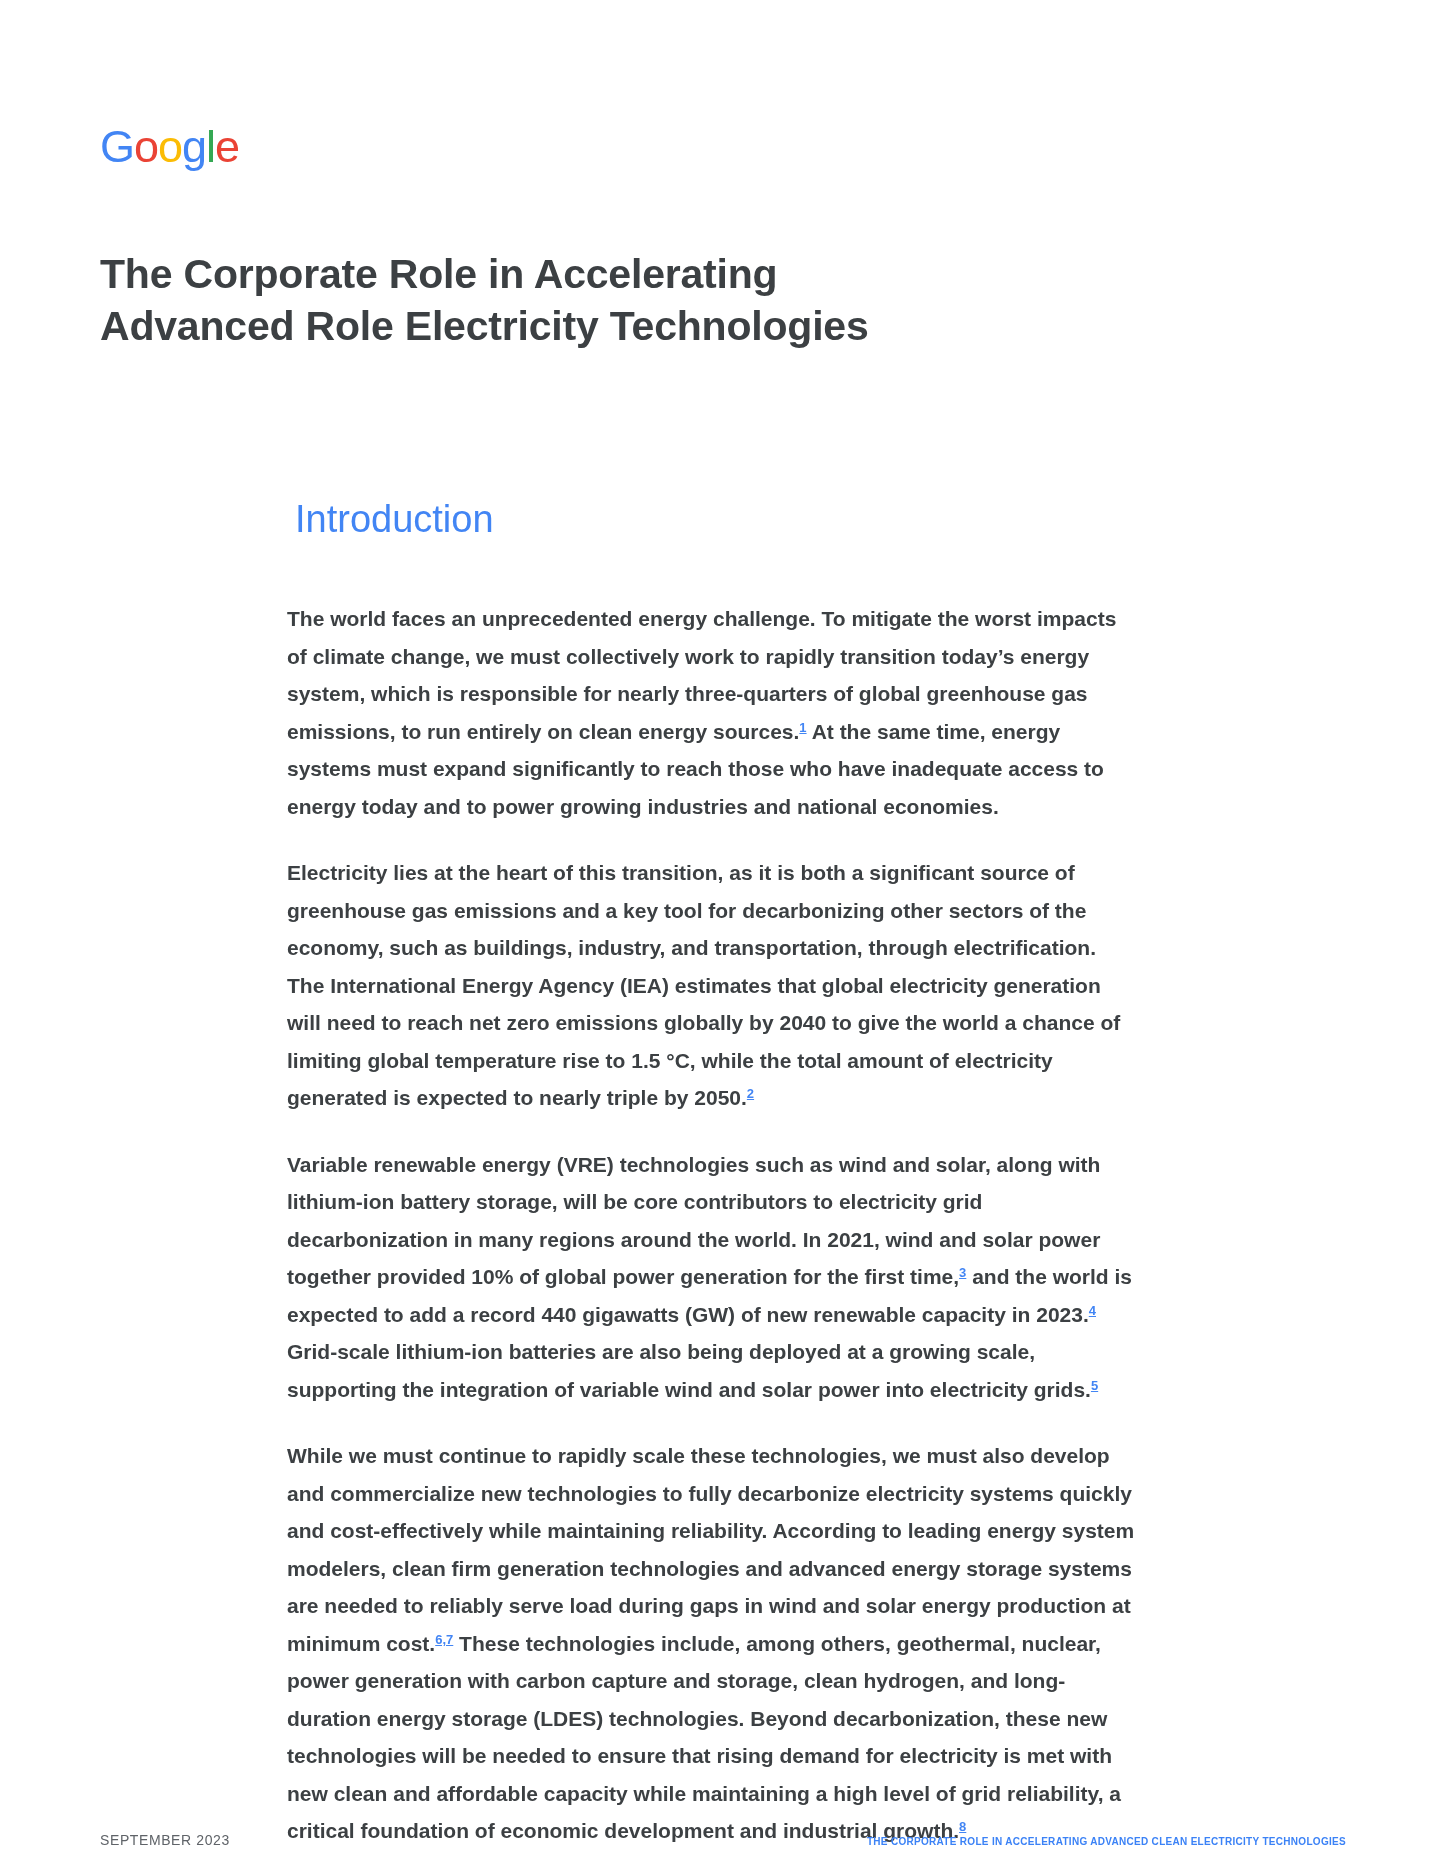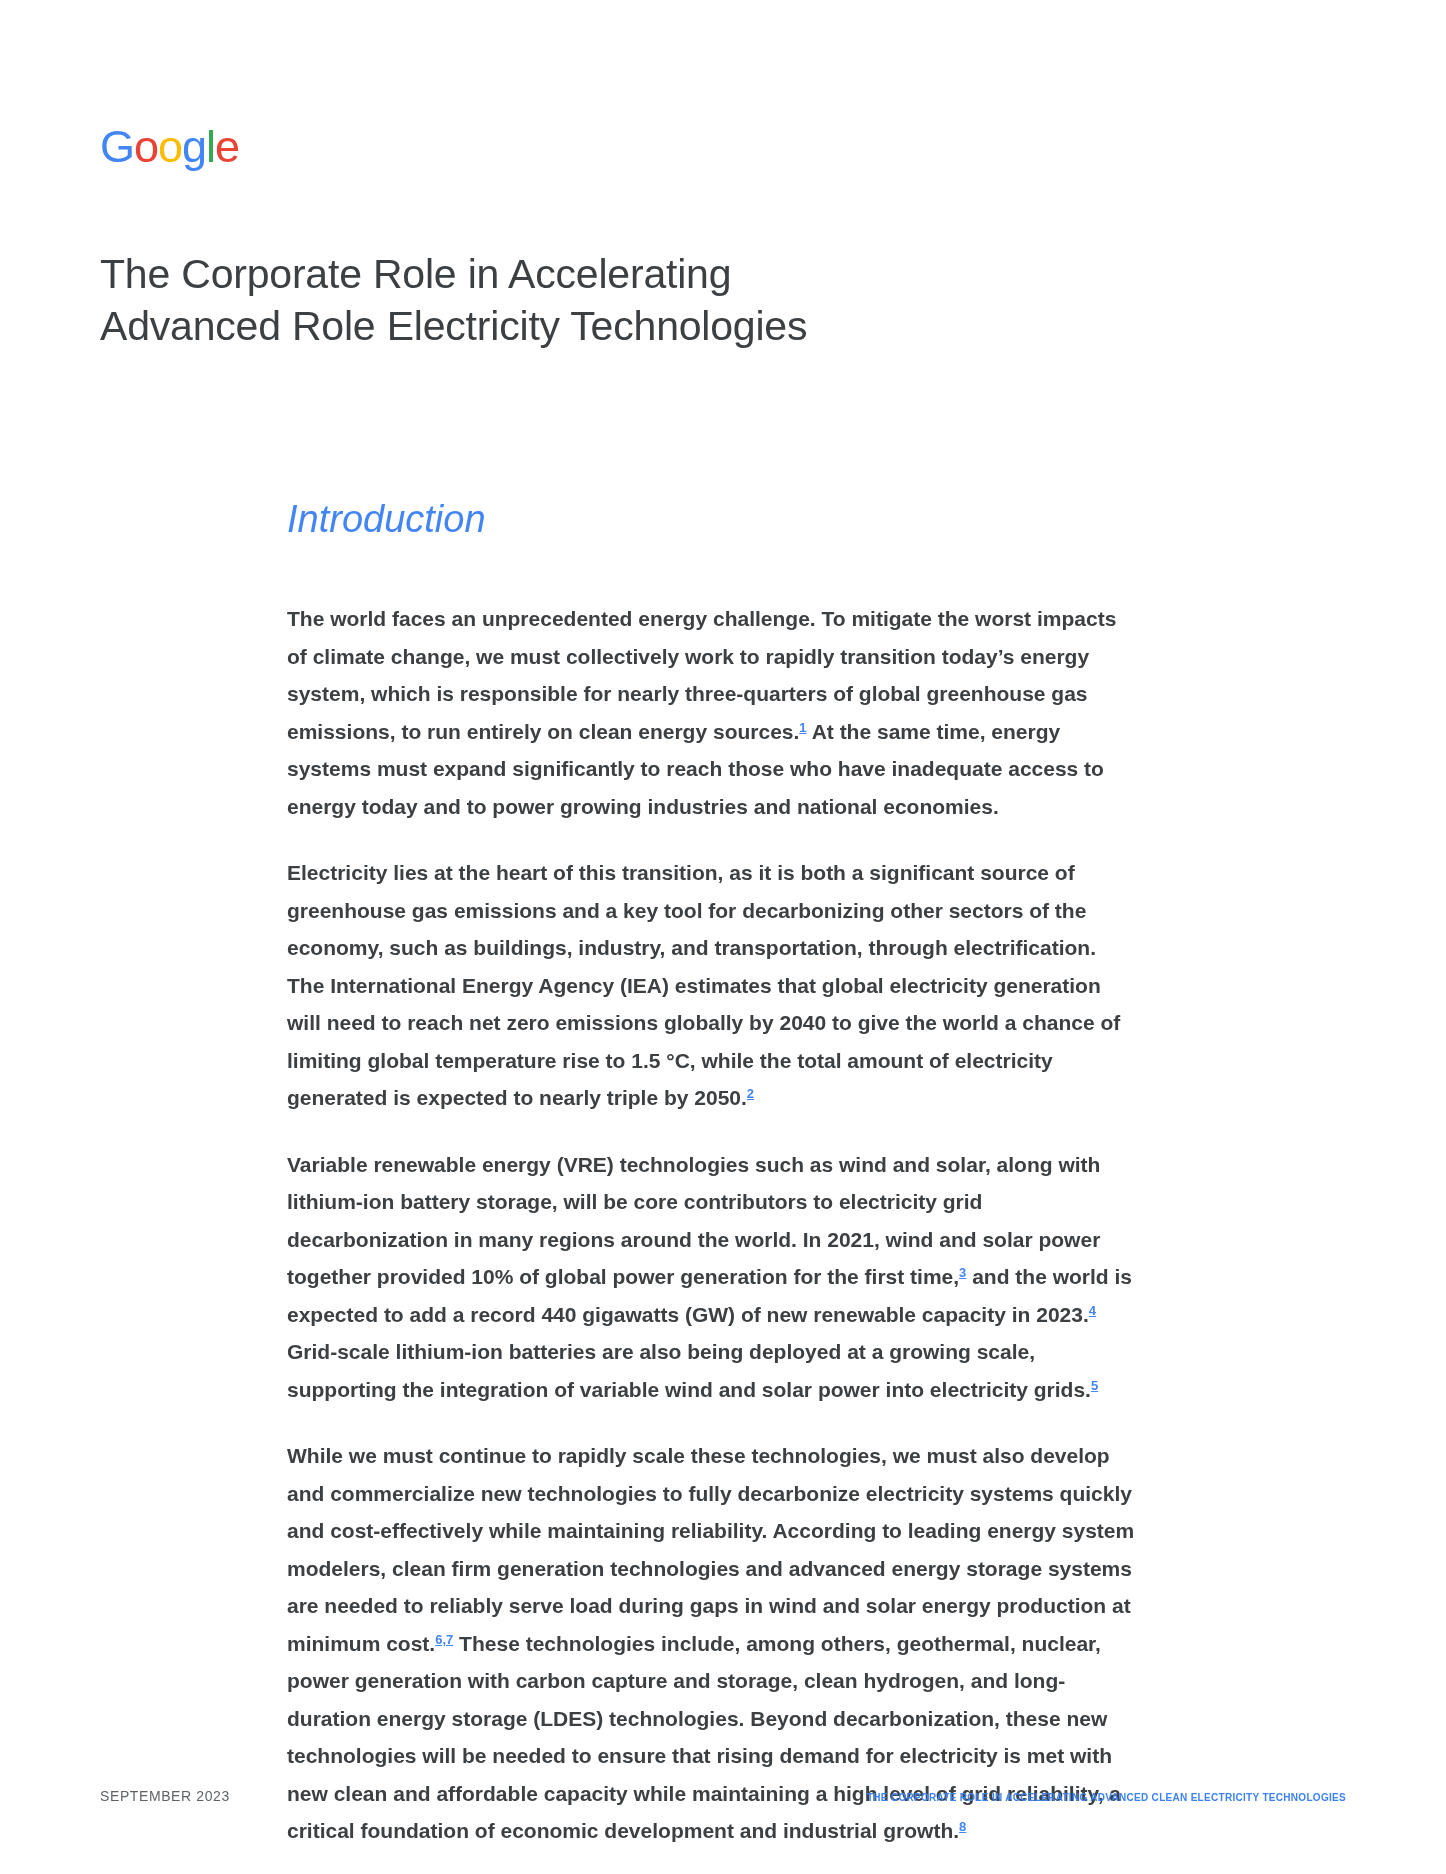--- a/index.html
+++ b/index.html
@@ -26,38 +26,37 @@
     font-weight: 500;
     letter-spacing: -1px;
     user-select: none;
   }
   .doc-title {
     position: absolute;
     left: 100px;
     top: 248px;
     font-size: 41px;
     line-height: 52px;
-    font-weight: 400;
+    font-weight: 700;
     color: #3c4043;
     letter-spacing: -0.2px;
   }
   .doc-title .title-line { display: block; }
   .content {
     position: absolute;
     left: 287px;
     top: 496px;
     width: 848px;
   }
   .section-heading {
     font-size: 38px;
     line-height: 46px;
     font-weight: 400;
     color: #4285f4;
-    margin: 0 0 58px 0;
-    font-style: italic;
+    margin: 0 0 58px 8px;
   }
   .body-para {
     font-size: 21px;
     line-height: 37.5px;
     font-weight: 700;
     color: #3c4043;
     margin: 0 0 29px 0;
   }
   .footnote-ref {
     color: #4285f4;
@@ -74,20 +73,21 @@
     top: 1788px;
     display: flex;
     justify-content: space-between;
     align-items: baseline;
     color: #5f6368;
   }
   .footer-left {
     font-size: 14px;
     font-weight: 500;
     letter-spacing: 0.6px;
+    margin-top: 44px;
   }
   .footer-right {
     font-size: 10px;
     font-weight: 700;
     letter-spacing: 0.3px;
     color: #3b82f6;
     text-align: right;
   }
 </style>
 </head>

